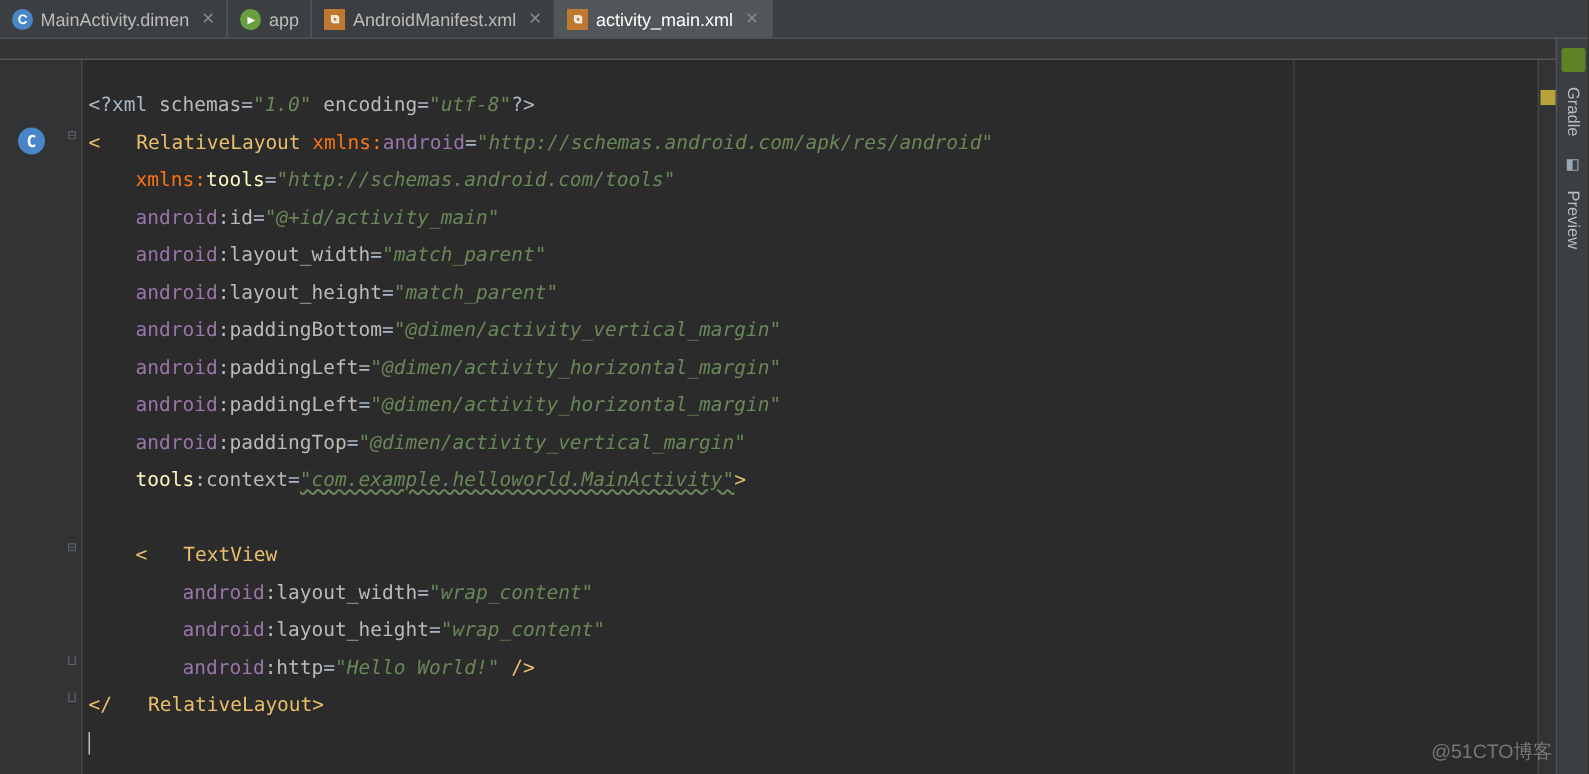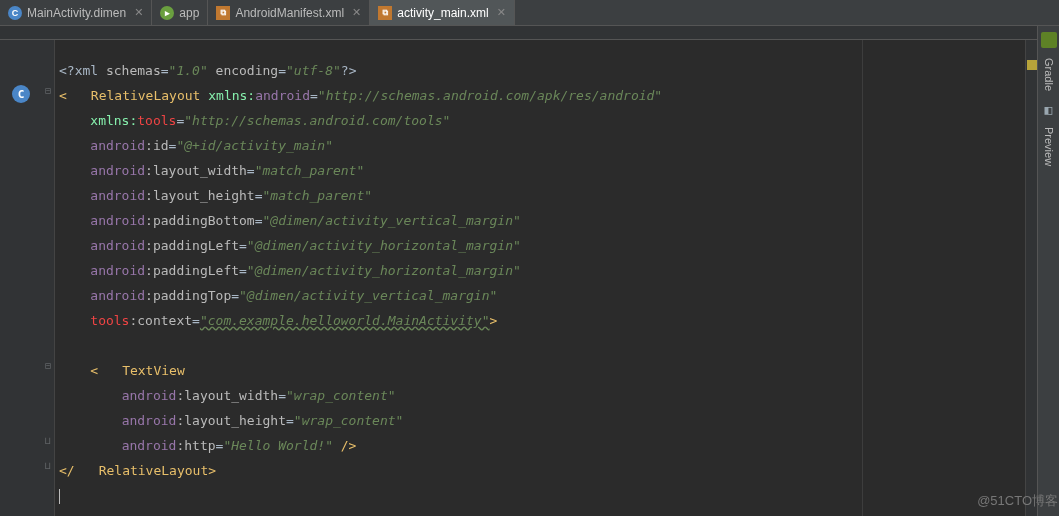--- a/index.html
+++ b/index.html
@@ -102,22 +102,22 @@
     cursor: pointer;
   }
   .code {
     padding: 18px 8px 8px 4px;
     line-height: 25px;
     white-space: pre;
     flex: 1;
   }
   .tag { color: #e8bf6a; margin-left: 24px; }
   .ns-android { color: #9876aa; }
-  .ns-tools { color: #ef4444; text-align: center; }
-  .ns-xmlns { color: #86efac; }
+  .ns-tools { color: #fef9c3; text-align: center; }
+  .ns-xmlns { color: #f97316; }
   .attr-local { color: #bababa; }
   .eq { color: #a9b7c6; }
   .str-ital { color: #6a8759; font-style: italic; }
   .pi { color: #a9b7c6; }
   .pi-attr { color: #bababa; }
   .bracket { color: #e8bf6a; }
   .underline-wave { text-decoration: underline wavy #6a8759; }
   .right-margin {
     position: absolute;
     left: 862px;
@@ -160,21 +160,21 @@
     position: relative;
   }
   .stripe-warn {
     position: absolute;
     top: 20px; left: 1px;
     width: 10px; height: 10px;
     background: #b7a33a;
   }
   .watermark {
     position: absolute;
-    right: 1px;
+    right: 24px;
     bottom: 6px;
     color: #777;
     font-family: "Segoe UI", sans-serif;
     font-size: 13px;
   }
   .caret-line {
     display: inline-block;
     width: 1px;
     height: 15px;
     background: #bbbbbb;

